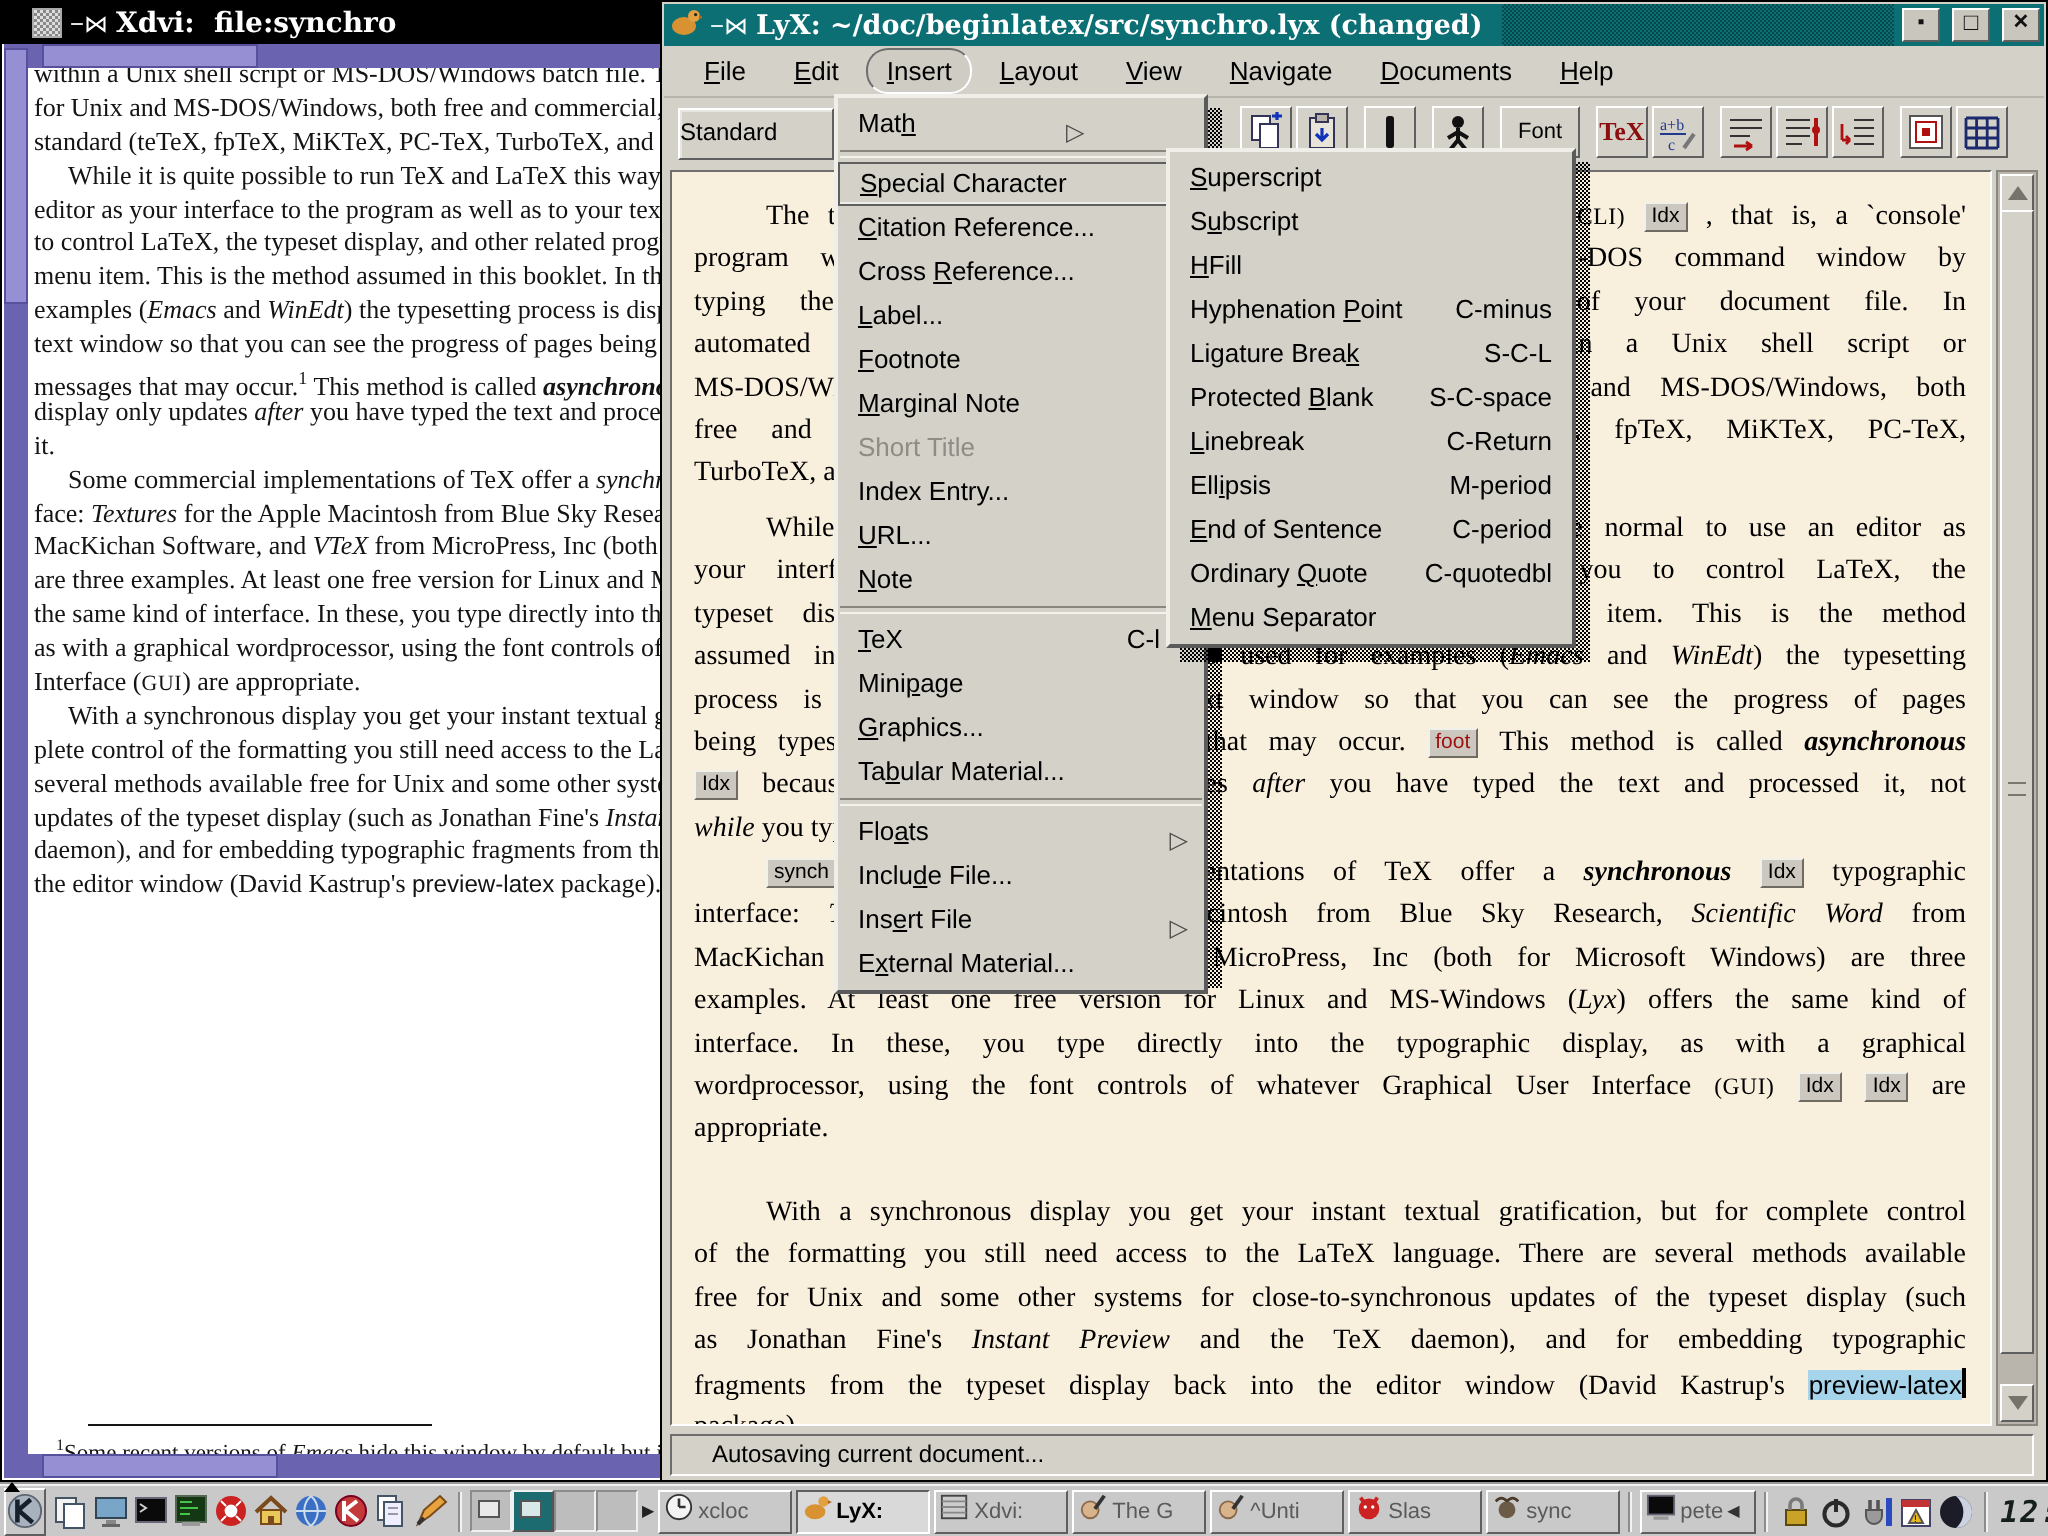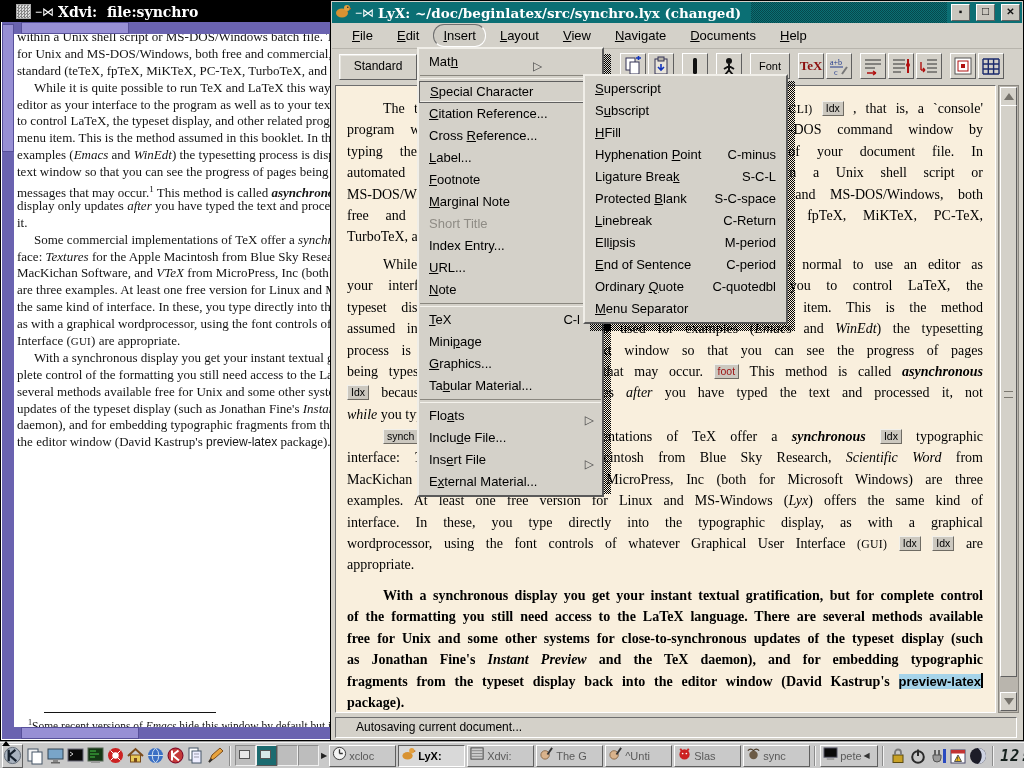--- a/index.html
+++ b/index.html
@@ -42,21 +42,21 @@
     margin-right:2px;font-size:10px;line-height:13px;text-align:center;color:#111;}
   .winbtn.bmin::before{content:"\25AA";}
   .winbtn.bmax::before{content:"\25A1";font-size:12px;}
   .winbtn.bclose::before{content:"\2715";font-weight:bold;}
   #lyx-menubar{left:1px;top:22px;right:1px;height:26px;display:flex;align-items:center;padding-left:10px;gap:4px;box-sizing:border-box;border-bottom:1px solid #b7b4ac;}
   .mb-item{font-size:13px;color:#000;padding:3px 9px;border:1px solid transparent;}
   .mb-item.pressed{border-color:#6e6e6e #ffffff #ffffff #6e6e6e;background:#cfccc4;border-radius:11px;}
   #lyx-toolbar{left:1px;top:48px;right:1px;height:36px;}
   #layout-combo{position:absolute;left:7px;top:5px;width:76px;height:24px;background:#d4d1c9;
     border:1px solid;border-color:#fff #5f5f5f #5f5f5f #fff;box-shadow:inset 1px 1px 0 #e8e6e0;
-    font-size:12px;text-align:center;line-height:22px;color:#000;}
+    font-size:12px;text-align:left;line-height:22px;color:#000;}
   #tb-icons{position:absolute;left:288px;top:4px;display:flex;align-items:center;}
   .tbtn{width:26px;height:26px;background:#d4d1c9;border:1px solid;border-color:#fff #5f5f5f #5f5f5f #fff;
     box-sizing:border-box;display:flex;align-items:center;justify-content:center;margin-right:2px;}
   .tbtn svg{width:20px;height:20px;}
   .tbtn.wide{width:40px;}
   .tb-sep{width:6px;height:26px;}
   .tb-font{font-size:11px;color:#000;}
   .tb-tex{font-family:"Liberation Serif",serif;font-weight:bold;font-size:13px;color:#8c0f0f;}
   #lyx-doc{left:4px;top:84px;width:661px;height:628px;background:#f9efdd;
     border:1px solid;border-color:#6e6e6e #ffffff #ffffff #6e6e6e;box-sizing:border-box;overflow:hidden;}
@@ -304,21 +304,21 @@
         </div>
         <div class="para" style="top: 340px;">
           <div class="dl ind"><span class="sg-box">synch</span> Some commercial implementations of TeX offer a <span class="sg-bi">synchronous</span> <span class="sg-box">Idx</span> typographic</div>
           <div class="dl">interface: <span class="sg-i">Textures</span> for the Apple Macintosh from Blue Sky Research, <span class="sg-i">Scientific Word</span> from</div>
           <div class="dl">MacKichan Software, and <span class="sg-i">VTeX</span> from MicroPress, Inc (both for Microsoft Windows) are three</div>
           <div class="dl">examples. At least one free version for Linux and MS-Windows (<span class="sg-i">Lyx</span>) offers the same kind of</div>
           <div class="dl">interface. In these, you type directly into the typographic display, as with a graphical</div>
           <div class="dl">wordprocessor, using the font controls of whatever Graphical User Interface <span class="sg-sc">(GUI)</span> <span class="sg-box">Idx</span> <span class="sg-box">Idx</span> are</div>
           <div class="dl last">appropriate.</div>
         </div>
-        <div class="para" style="top: 499px; font-weight: bold;">
+        <div class="para" style="top: 510px;">
           <div class="dl ind">With a synchronous display you get your instant textual gratification, but for complete control</div>
           <div class="dl">of the formatting you still need access to the LaTeX language. There are several methods available</div>
           <div class="dl">free for Unix and some other systems for close-to-synchronous updates of the typeset display (such</div>
           <div class="dl">as Jonathan Fine's <span class="sg-i">Instant Preview</span> and the TeX daemon), and for embedding typographic</div>
           <div class="dl">fragments from the typeset display back into the editor window (David Kastrup's <span class="sg-hl">preview-latex</span><span class="cursor"></span></div>
           <div class="dl last">package).</div>
         </div>
       </div>
 
     <div id="lyx-vsb" class="abs">

